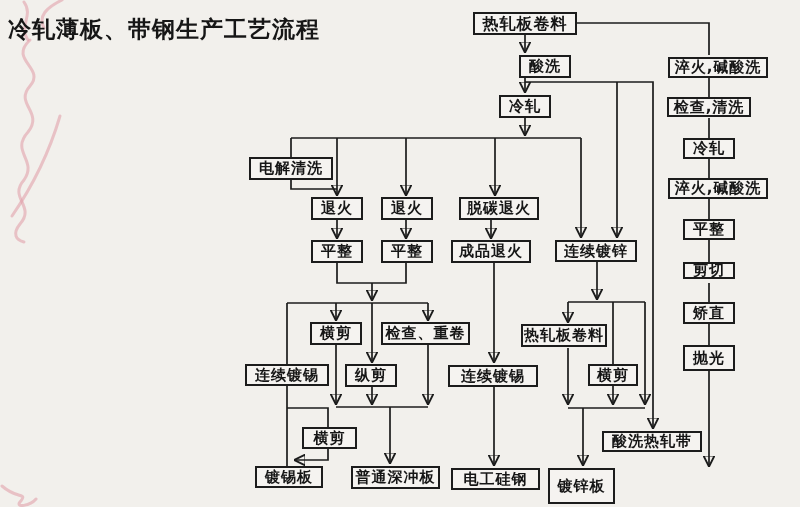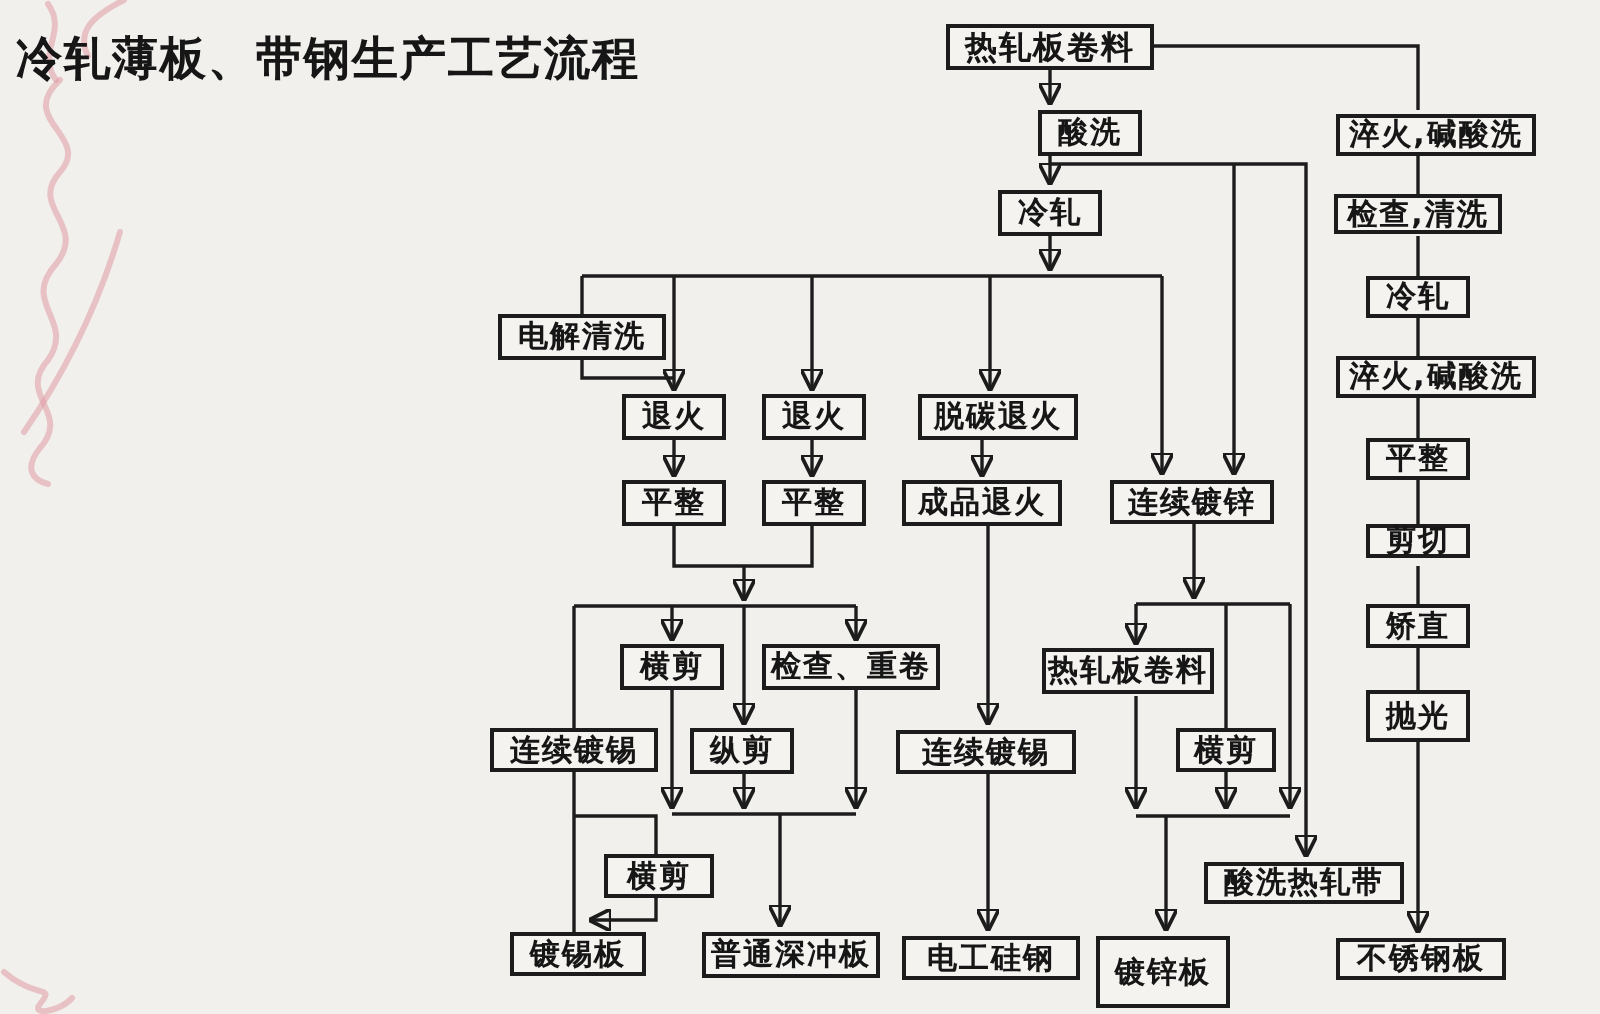--- a/index.html
+++ b/index.html
@@ -123,21 +123,20 @@
   <div class="node" style="left:345px;top:364px;width:52px;height:23px">纵剪</div>
   <div class="node" style="left:448px;top:365px;width:90px;height:22px">连续镀锡</div>
   <div class="node" style="left:521px;top:324px;width:86px;height:23px">热轧板卷料</div>
   <div class="node" style="left:588px;top:364px;width:50px;height:22px">横剪</div>
   <div class="node" style="left:302px;top:427px;width:55px;height:22px">横剪</div>
   <div class="node" style="left:602px;top:431px;width:100px;height:21px">酸洗热轧带</div>
   <div class="node" style="left:255px;top:466px;width:68px;height:22px">镀锡板</div>
   <div class="node" style="left:351px;top:466px;width:89px;height:23px">普通深冲板</div>
   <div class="node" style="left:451px;top:468px;width:89px;height:22px">电工硅钢</div>
   <div class="node" style="left:548px;top:468px;width:67px;height:36px">镀锌板</div>
-  <div class="node" style="left:668px;top:469px;width:85px;height:21px">不锈钢板</div>
 
   
   <div class="node" style="left:668px;top:57px;width:100px;height:21px">淬火,碱酸洗</div>
   <div class="node" style="left:667px;top:97px;width:84px;height:20px">检查,清洗</div>
   <div class="node" style="left:683px;top:138px;width:52px;height:21px">冷轧</div>
   <div class="node" style="left:668px;top:178px;width:100px;height:21px">淬火,碱酸洗</div>
   <div class="node" style="left:683px;top:219px;width:52px;height:21px">平整</div>
   <div class="node" style="left:683px;top:262px;width:52px;height:17px">剪切</div>
   <div class="node" style="left:683px;top:302px;width:52px;height:22px">矫直</div>
   <div class="node" style="left:683px;top:345px;width:52px;height:26px">抛光</div>

